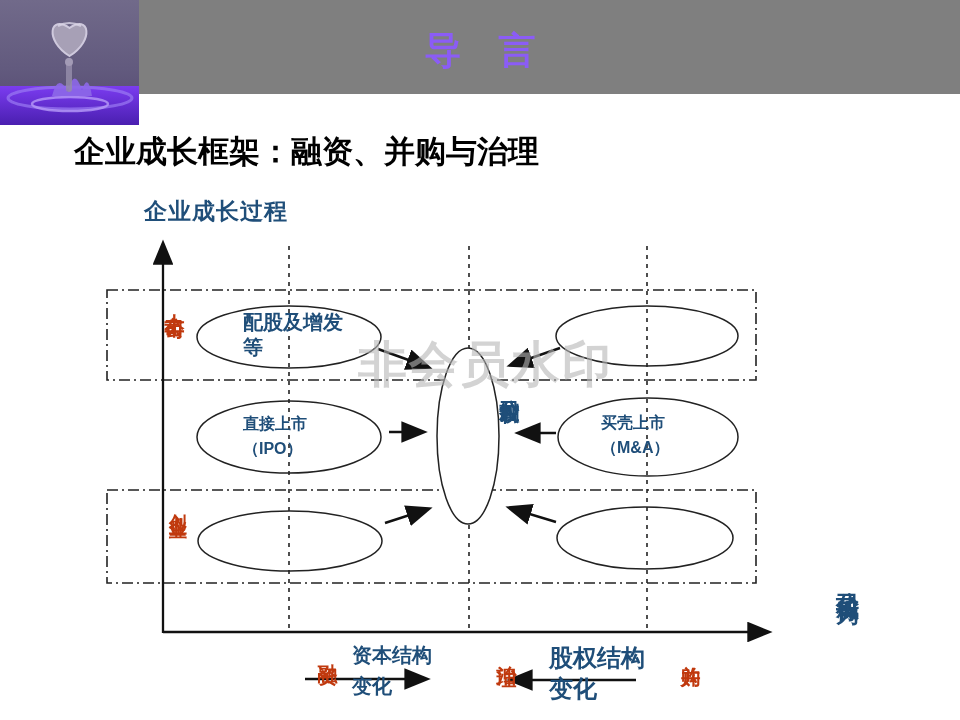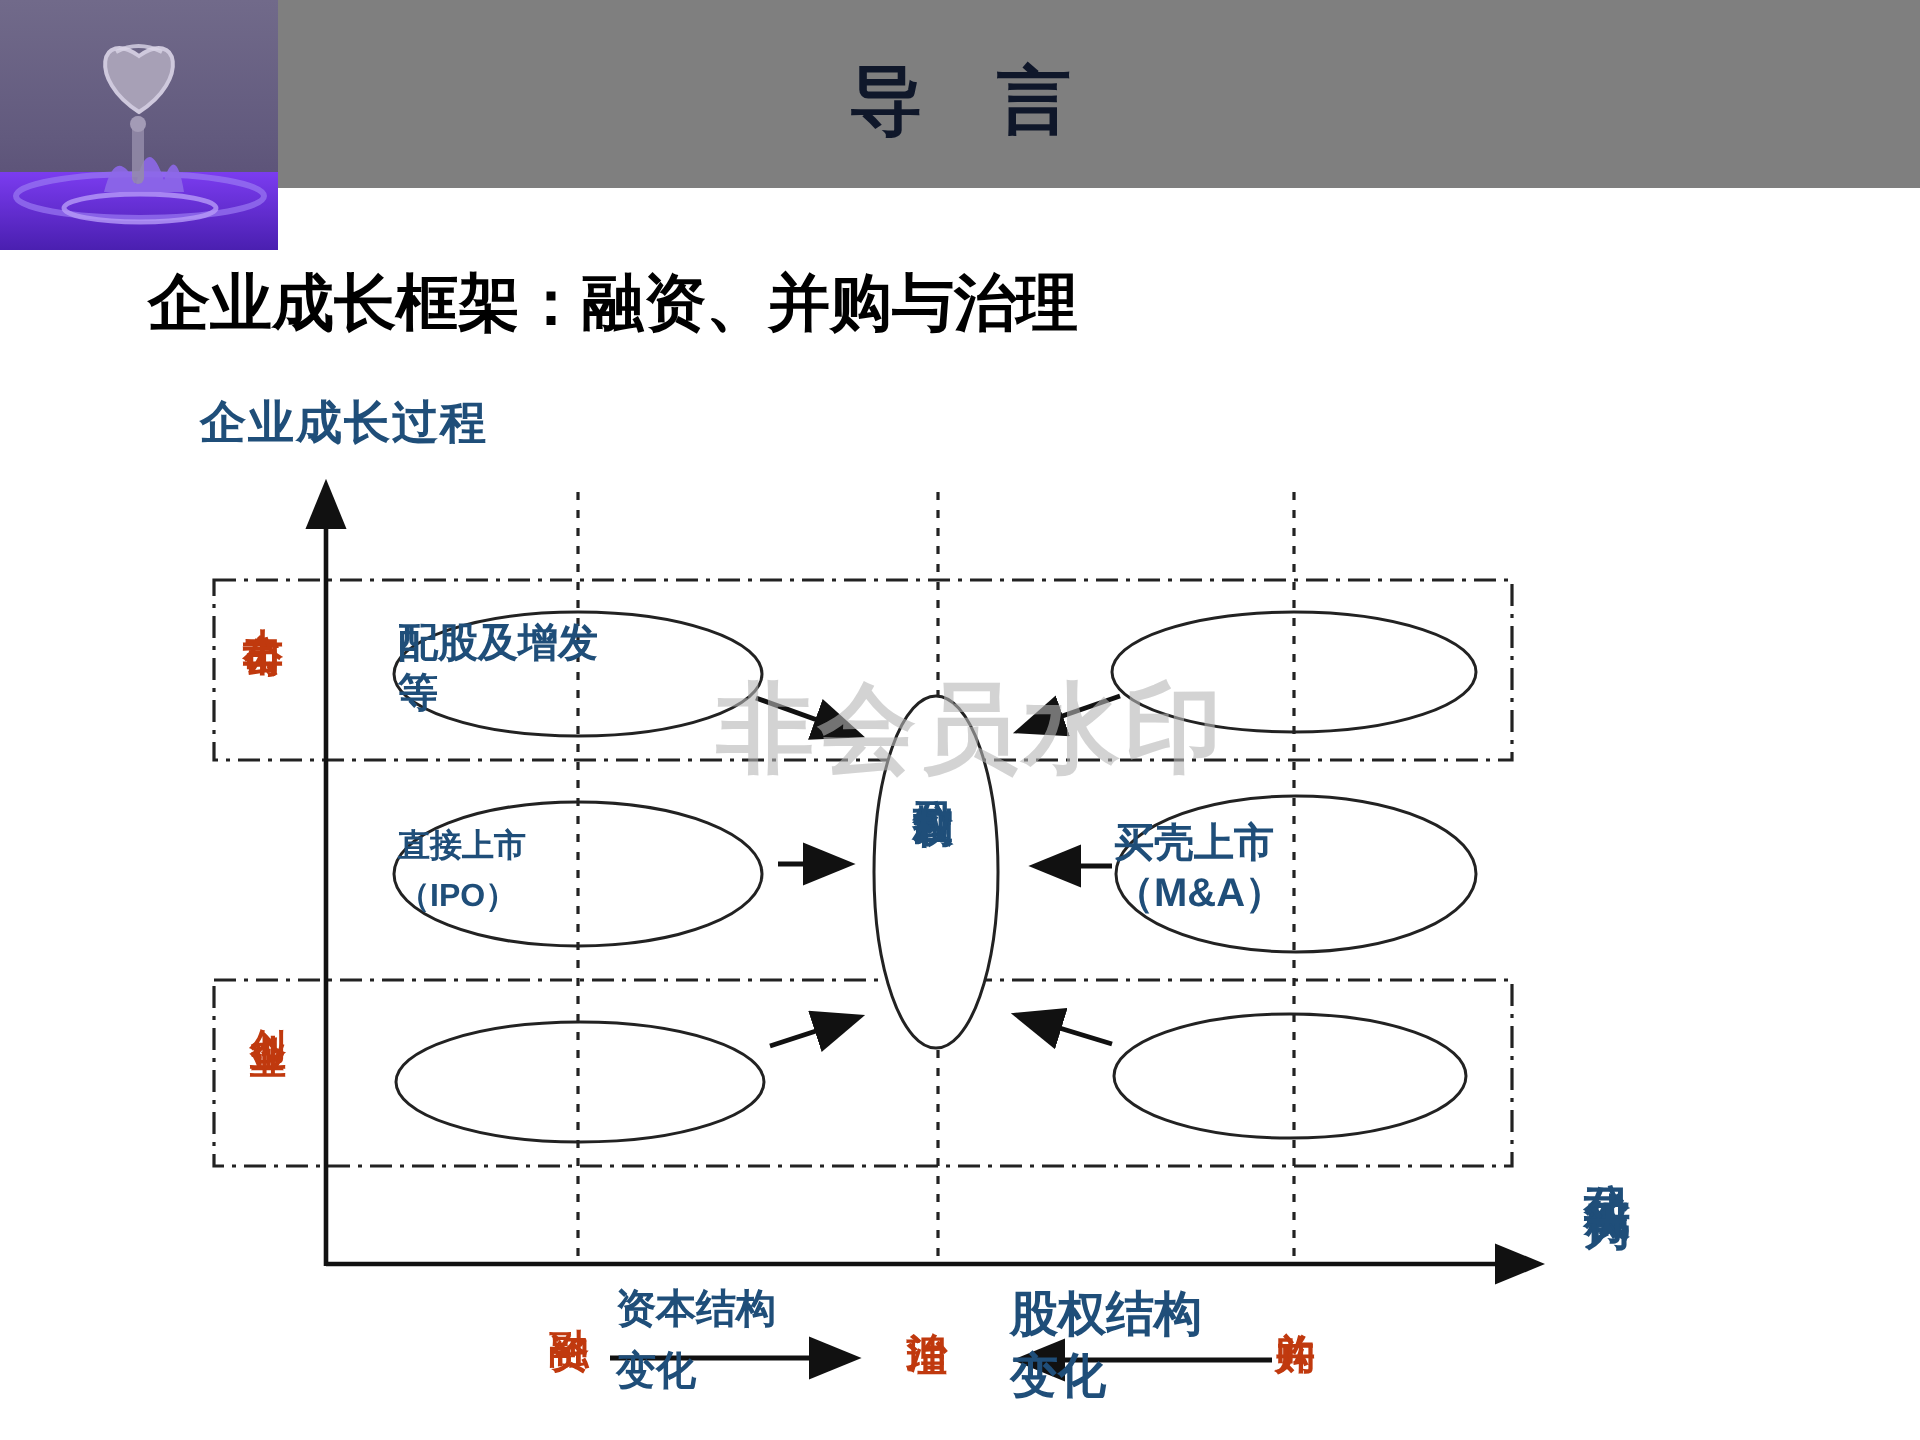--- a/index.html
+++ b/index.html
@@ -1,39 +1,39 @@
 <!DOCTYPE html>
 <html><head>
 <meta charset="utf-8">
 <style>
   html,body{margin:0;padding:0;background:#fff;}
   .slide{position:relative;width:960px;height:720px;background:#ffffff;overflow:hidden;
          font-family:"Liberation Sans",sans-serif;}
   
   .header-bar{position:absolute;left:139px;top:0;width:821px;height:94px;background:#7f7f7f;}
-  .header-title{position:absolute;left:0;top:26px;width:960px;text-align:center;color:#0f172a;
+  .header-title{position:absolute;left:0;top:26px;width:960px;text-align:center;color:#8b5cf6;
                 font-family:Liberation Sans, sans-serif;font-size:37px;font-weight:700;}
   .corner-image{position:absolute;left:0;top:0;width:139px;height:125px;}
   
   .slide-title{position:absolute;left:74px;top:131px;font-family:Liberation Sans, sans-serif;
                font-size:31px;font-weight:700;color:#000;white-space:nowrap;}
   
   .diagram{position:absolute;left:0;top:0;width:960px;height:720px;}
   .diagram-svg{position:absolute;left:0;top:0;}
-  .lbl{position:absolute;font-weight:700;color:#1f4e79;}
+  .lbl{position:absolute;font-weight:700;color:#1f4e79;margin-left:44px;}
   .red{color:#c0390e;}
   .vert{writing-mode:vertical-rl;text-orientation:upright;letter-spacing:2px;line-height:1;}
   .multiline{white-space:pre-line;text-align:left;}
   .y-axis-title{left:100px;top:196px;font-size:23px;letter-spacing:1px;}
   .band-listed{left:121px;top:298px;font-size:20px;}
   .band-startup{left:125px;top:500px;font-size:18px;}
   .el-rights{left:199px;top:310px;width:181px;font-size:20px;line-height:25px;}
   .el-ma-exp{left:557px;top:324px;width:180px;font-size:20px;text-align:center;}
   .el-ipo{left:199px;top:411px;width:181px;font-size:16px;line-height:25px;}
-  .el-shell{left:557px;top:410px;width:181px;font-size:20px;line-height:25px;}
+  .el-shell{left:557px;top:410px;width:181px;font-size:16px;line-height:25px;}
   .el-vc{left:198px;top:529px;width:184px;font-size:20px;text-align:center;}
   .el-exit{left:558px;top:526px;width:176px;font-size:20px;text-align:center;}
   .el-control{left:456px;top:384px;font-size:20px;letter-spacing:1px;}
   .stage-financing{left:274px;top:648px;font-size:20px;}
   .stage-governance{left:453px;top:650px;font-size:20px;}
   .stage-ma{left:637px;top:649px;font-size:20px;}
   .capital-structure{left:308px;top:640px;width:125px;font-size:20px;line-height:31px;}
   .equity-structure{left:505px;top:642px;width:125px;font-size:24px;line-height:31px;}
   .x-axis-title{left:792px;top:573px;font-size:23px;}
   .watermark{position:absolute;left:358px;top:332px;font-size:49px;letter-spacing:2px;

